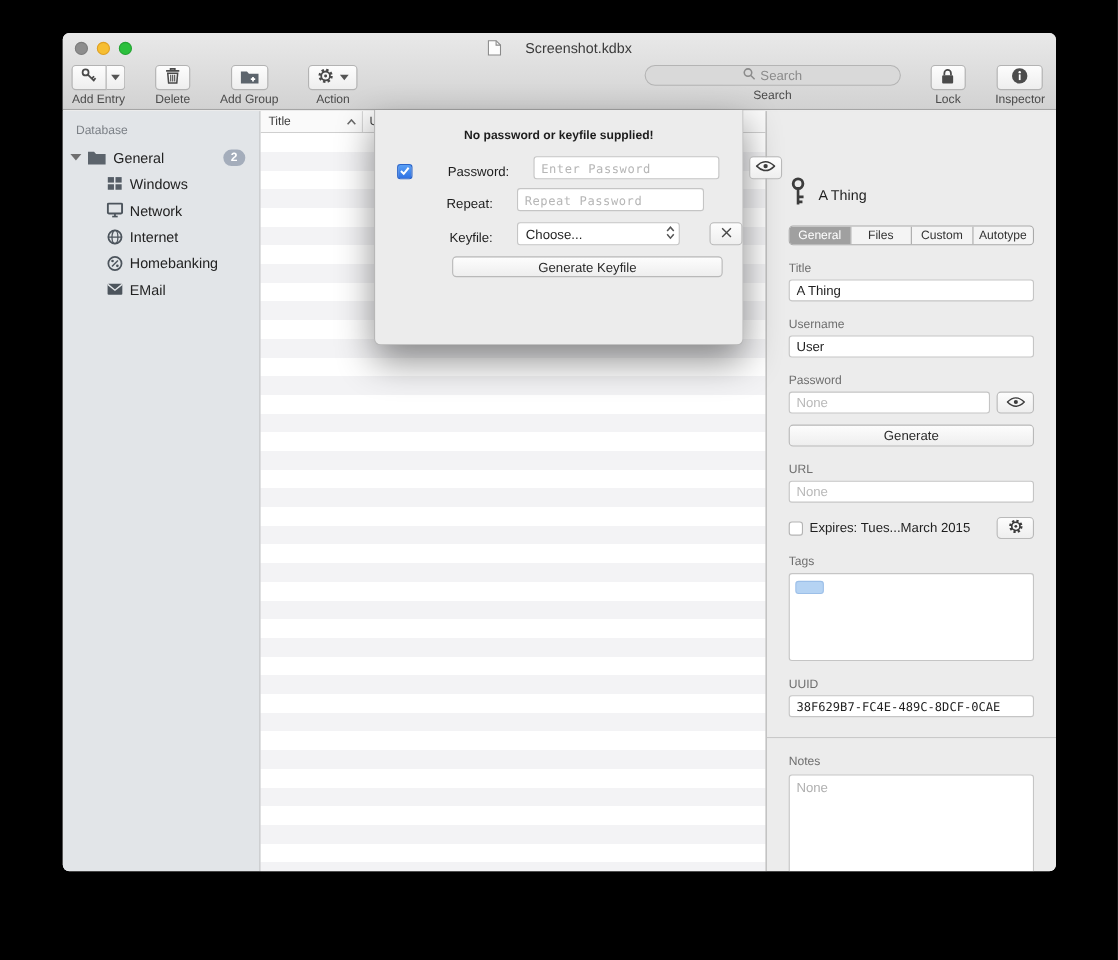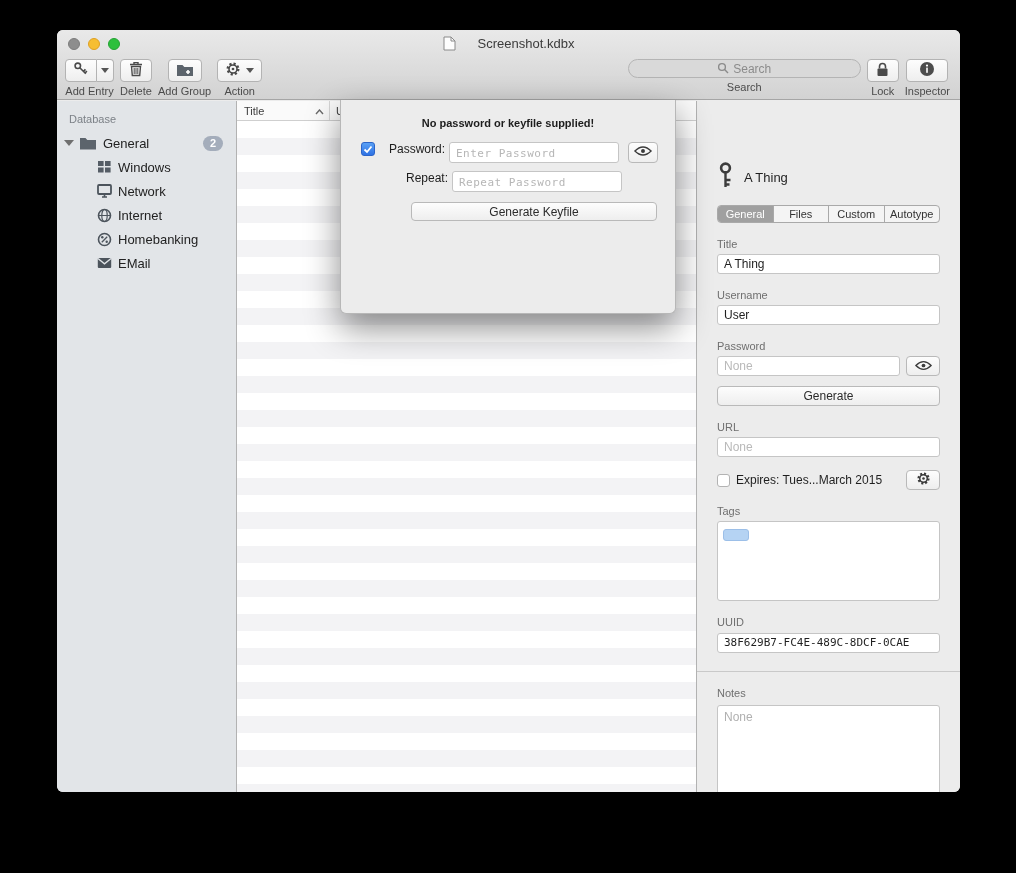--- a/index.html
+++ b/index.html
@@ -18,21 +18,21 @@
   .light { width:12px; height:12px; border-radius:50%; }
   .light.close { background:#8d8d8d; border:1px solid #7c7c7c; }
   .light.min   { background:#f6be32; border:1px solid #dfa023; }
   .light.zoom  { background:#2cc03d; border:1px solid #24a333; }
   .win-title { position:absolute; left:0; right:0; top:0; height:26px; display:flex; align-items:center;
                justify-content:center; gap:22px; font-size:13px; color:#3b3b3b; }
   .doc-ico svg { display:block; }
 
   .toolbar { position:absolute; left:0; right:0; top:26px; bottom:0; display:flex;
              align-items:flex-start; justify-content:space-between; padding:3px 10px 0 8px; }
-  .tb-group { display:flex; gap:6px; align-items:flex-start; }
+  .tb-group { display:flex; gap:27px; align-items:flex-start; }
   .tb-item { display:flex; flex-direction:column; align-items:center; gap:3px; }
   .tb-label { font-size:11px; color:#4b4b4b; white-space:nowrap; }
   .tb-btn { height:23px; min-width:32px; display:flex; align-items:center; justify-content:center;
             background:linear-gradient(#fdfdfd,#eeeeee); border:1px solid #b3b3b3; border-radius:4px;
             padding:0 7px; }
   .split { display:flex; }
   .split .tb-btn.main { border-radius:4px 0 0 4px; }
   .split .tb-btn.arrow { border-radius:0 4px 4px 0; border-left:none; min-width:17px; padding:0 4px; }
   .chev-down { width:0; height:0; border-left:4px solid transparent; border-right:4px solid transparent;
                border-top:5px solid #555; }
@@ -96,21 +96,21 @@
                font-size:12px; color:#1f1f1f; padding:4px 6px; resize:none;
                font-family:"Liberation Sans",sans-serif; margin-top:2px; }
   .notes-box::placeholder { color:#b0b0b0; }
 
   
   .sheet { position:absolute; left:283px; top:70px; width:336px; height:214px; background:#ececec;
            border:1px solid #b7b7b7; border-top:none; border-radius:0 0 6px 6px; z-index:10;
            box-shadow:0 14px 34px rgba(0,0,0,.45); }
   .sheet-msg { text-align:center; font-size:11px; font-weight:bold; color:#1d1d1d; padding-top:17px; }
   .sheet-rows { margin-top:13px; }
-  .sheet-row { display:flex; align-items:flex-start; padding-left:20px; margin-bottom:8px; height:21px; }
+  .sheet-row { display:flex; align-items:flex-end; padding-left:20px; margin-bottom:8px; height:21px;gap:18px; }
   .cb-checked { width:14px; height:14px; border-radius:3px; background:linear-gradient(#59a0f5,#2f72e4);
                 border:1px solid #2b64c9; display:flex; align-items:center; justify-content:center; flex:none; }
   .sheet-lbl { width:67px; text-align:right; font-size:12px; color:#1d1d1d; margin-left:3px; flex:none;
                white-space:nowrap; }
   .sheet-lbl.no-cb { margin-left:20px; }
   .sheet-field { width:170px; height:21px; margin-left:4px; border:1px solid #c5c5c5; border-radius:3px;
                  background:#ffffff; font-size:12px; color:#1f1f1f; padding:0 6px; }
   .sheet-field::placeholder { font-family:"DejaVu Sans Mono",monospace; font-size:11px;
                               letter-spacing:.5px; color:#b6b6b6; }
   .icon-sq { width:30px; height:21px; margin-left:9px; display:flex; align-items:center; justify-content:center;
@@ -438,20 +438,39 @@
                 </svg>
             </span>
           </button>
         </div>
 
         <div class="sheet-row">
           <label class="sheet-lbl no-cb">Repeat:</label>
           <input class="sheet-field" placeholder="Repeat Password" style="">
         </div>
 
+        <div class="sheet-row keyfile-row">
+          <label class="sheet-lbl no-cb">Keyfile:</label>
+          <div class="combo">
+            <span class="combo-val">Choose...</span>
+            <span>
+              <svg width="9" height="13" viewBox="0 0 9 13">
+                  <path d="M1.5 5 L4.5 1.5 L7.5 5" fill="none" stroke="#555" stroke-width="1.4"></path>
+                  <path d="M1.5 8 L4.5 11.5 L7.5 8" fill="none" stroke="#555" stroke-width="1.4"></path>
+                </svg>
+            </span>
+          </div>
+          <button class="icon-sq">
+            <span>
+              <svg width="11" height="11" viewBox="0 0 11 11">
+                  <path d="M1.5 1.5 L9.5 9.5 M9.5 1.5 L1.5 9.5" stroke="#4a4a4a" stroke-width="1.3"></path>
+                </svg>
+            </span>
+          </button>
+        </div>
       </div>
 
       <button class="gen-keyfile">Generate Keyfile</button>
 
     </div>
 
   </div>
 </div>
 
 </body></html>

